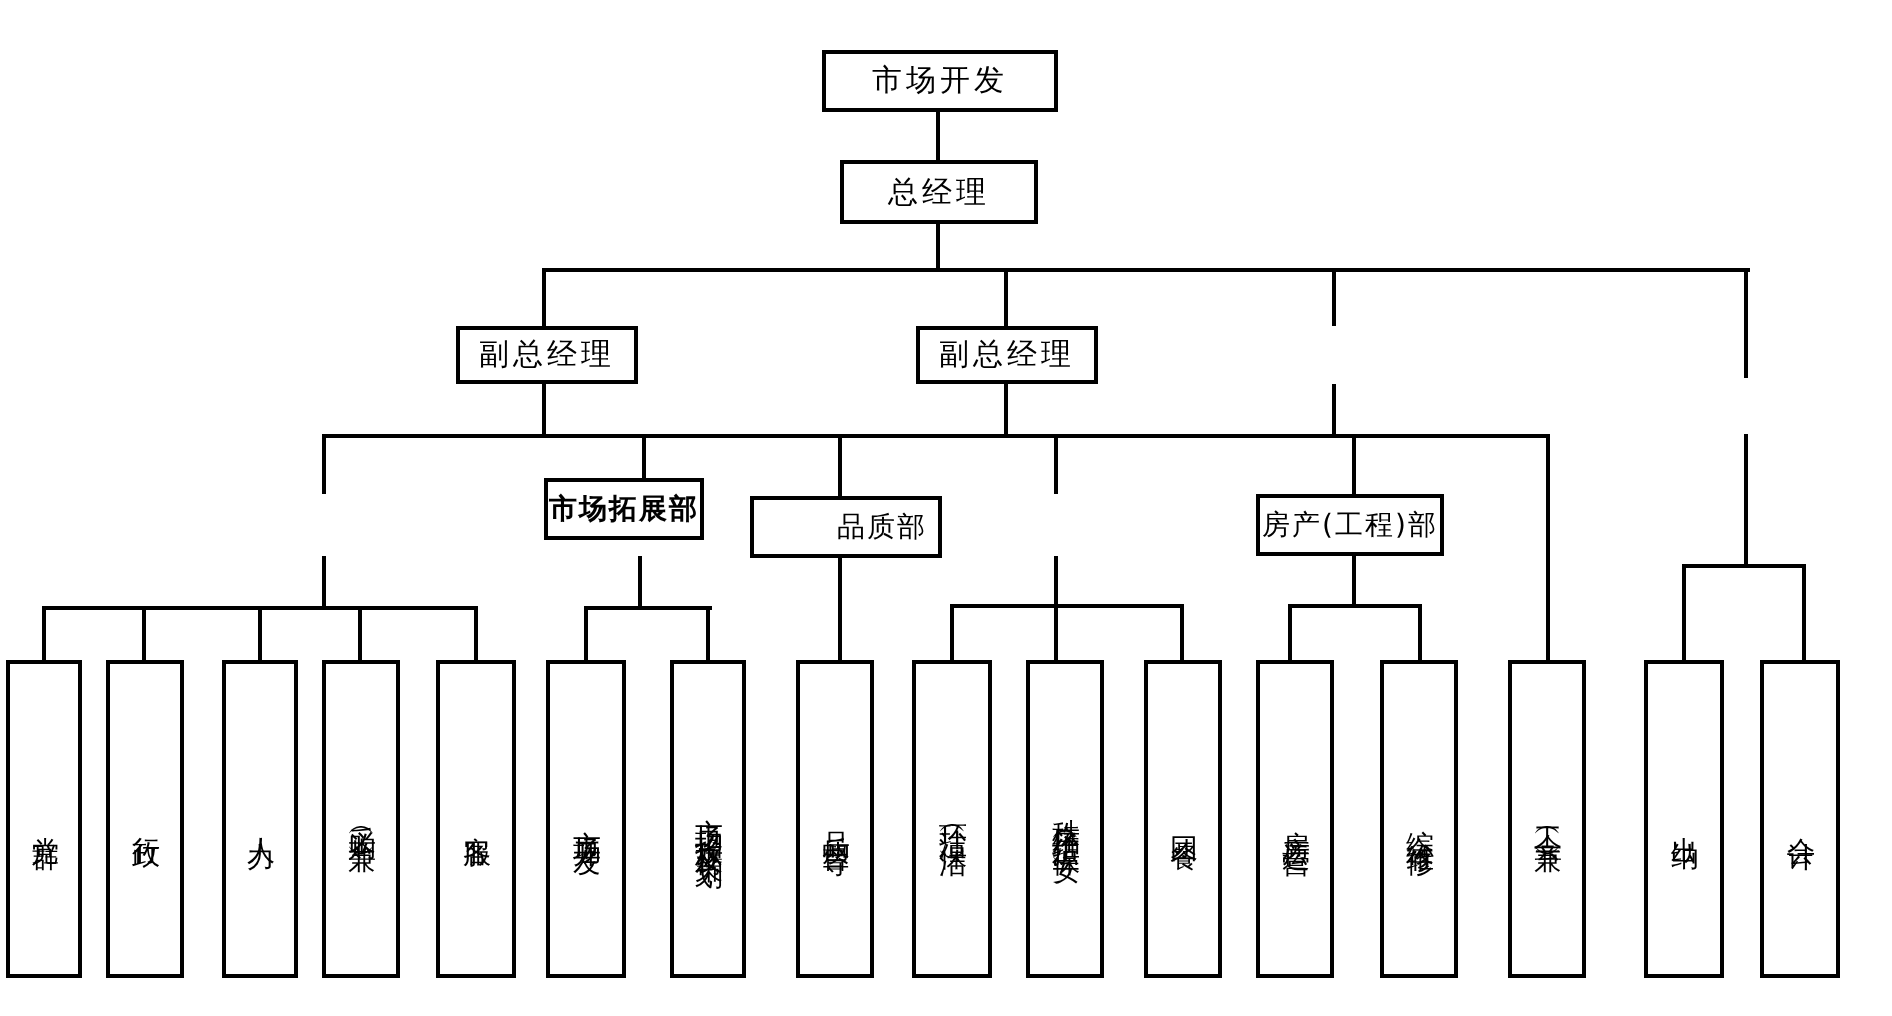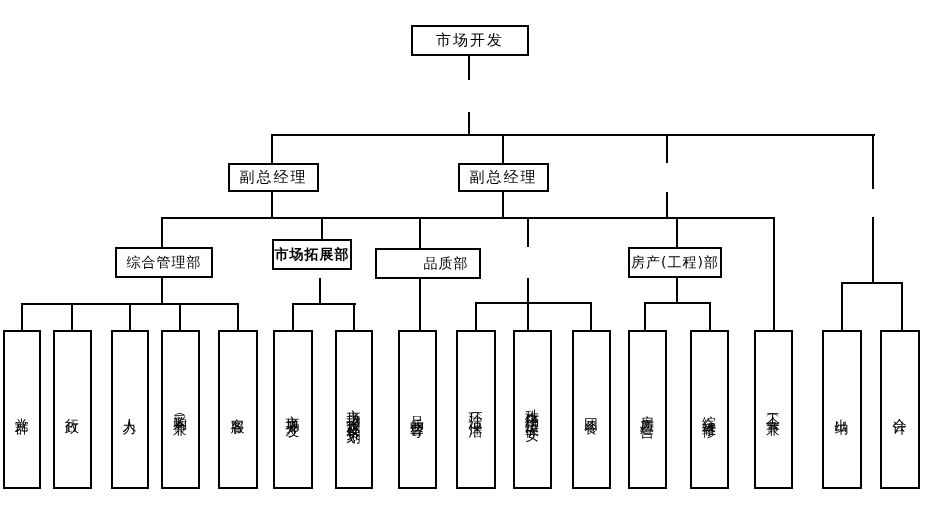--- a/index.html
+++ b/index.html
@@ -72,35 +72,35 @@
   <div class="vline" style="left:709px;top:303px;height:27px;"></div>
 
   <div class="vline" style="left:872px;top:217px;height:66px;"></div>
   <div class="hline" style="left:841px;top:282px;width:62px;"></div>
   <div class="vline" style="left:841px;top:283px;height:47px;"></div>
   <div class="vline" style="left:901px;top:283px;height:47px;"></div>
 
   <div class="box" style="left:411px;top:25px;width:118px;height:31px;">
     <span>市场开发</span>
   </div>
+  <div class="box" style="left:420px;top:80px;width:99px;height:32px;">
+    <span>总经理</span>
+  </div>
 
   <div class="box" style="left:228px;top:163px;width:91px;height:29px;">
     <span>副总经理</span>
   </div>
   <div class="box" style="left:458px;top:163px;width:91px;height:29px;">
     <span>副总经理</span>
   </div>
 
-  <div class="box dept" style="left:115px;top:247px;width:98px;height:31px;">
-    <span>综合管理部</span>
-  </div>
   <div class="box dept" style="left:272px;top:239px;width:80px;height:31px;font-weight:bold;">
     <span>市场拓展部</span>
   </div>
-  <div class="box dept" style="left:375px;top:248px;width:106px;height:31px;padding-left:36px;">
+  <div class="box dept" style="left:375px;top:248px;width:96px;height:31px;padding-left:36px;">
     <span>品质部</span>
   </div>
   <div class="box dept" style="left:628px;top:247px;width:94px;height:31px;text-align:center;">
     <span>房产(工程)部</span>
   </div>
 
   <div class="vbox" style="left:3px;width:38px;">
     <span>党群</span>
   </div>
   <div class="vbox" style="left:53px;width:39px;">

